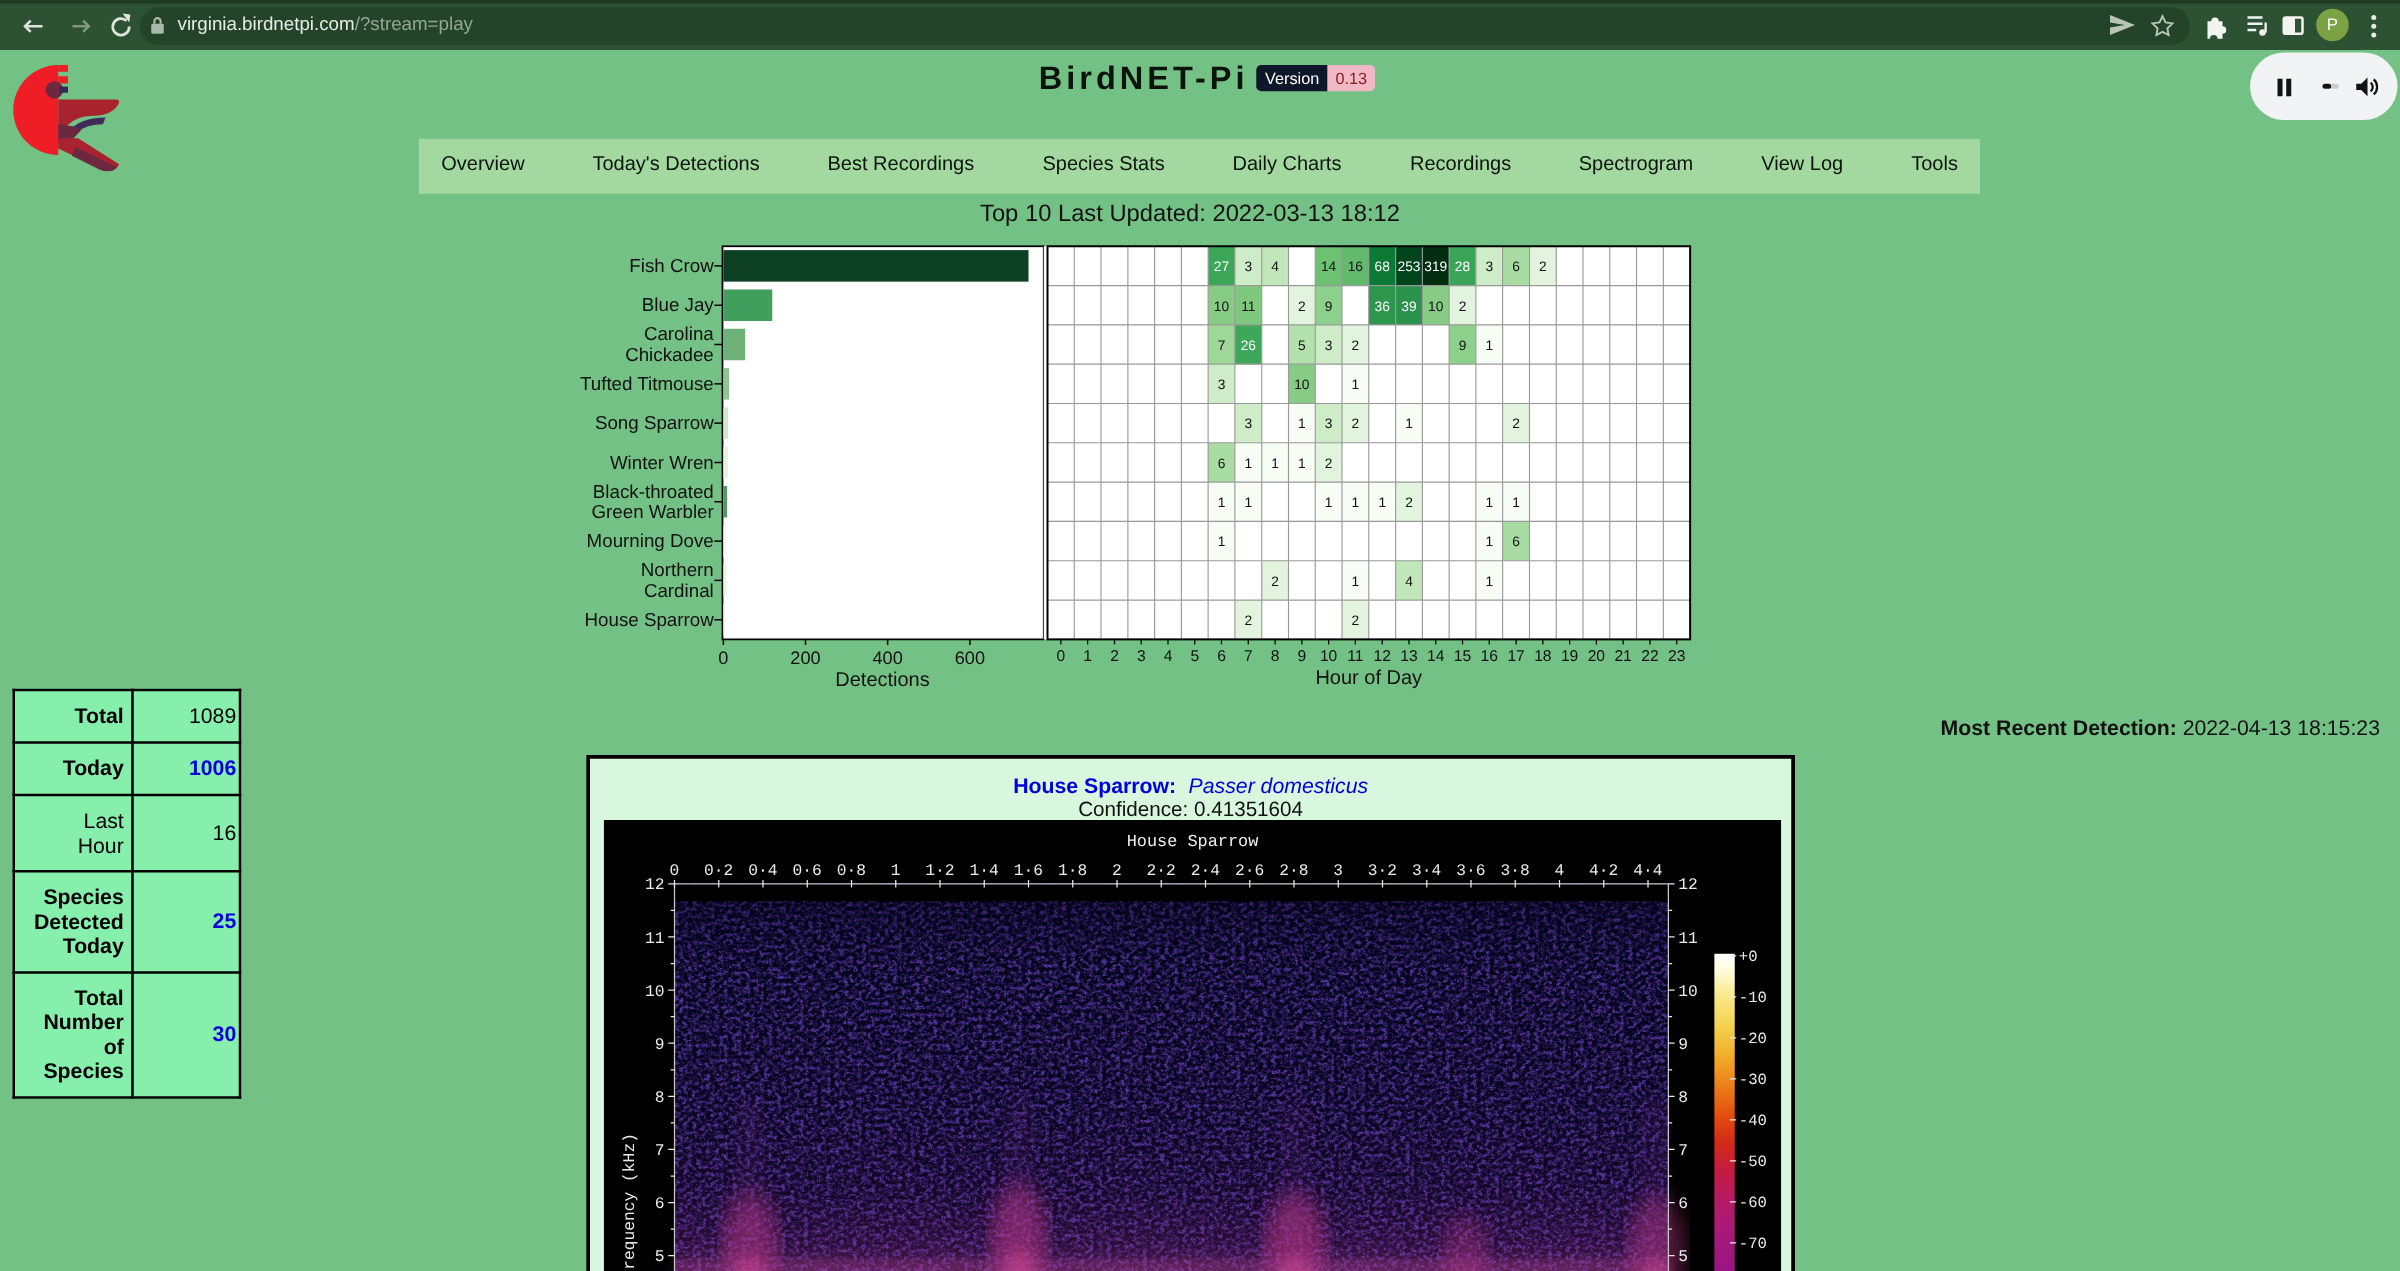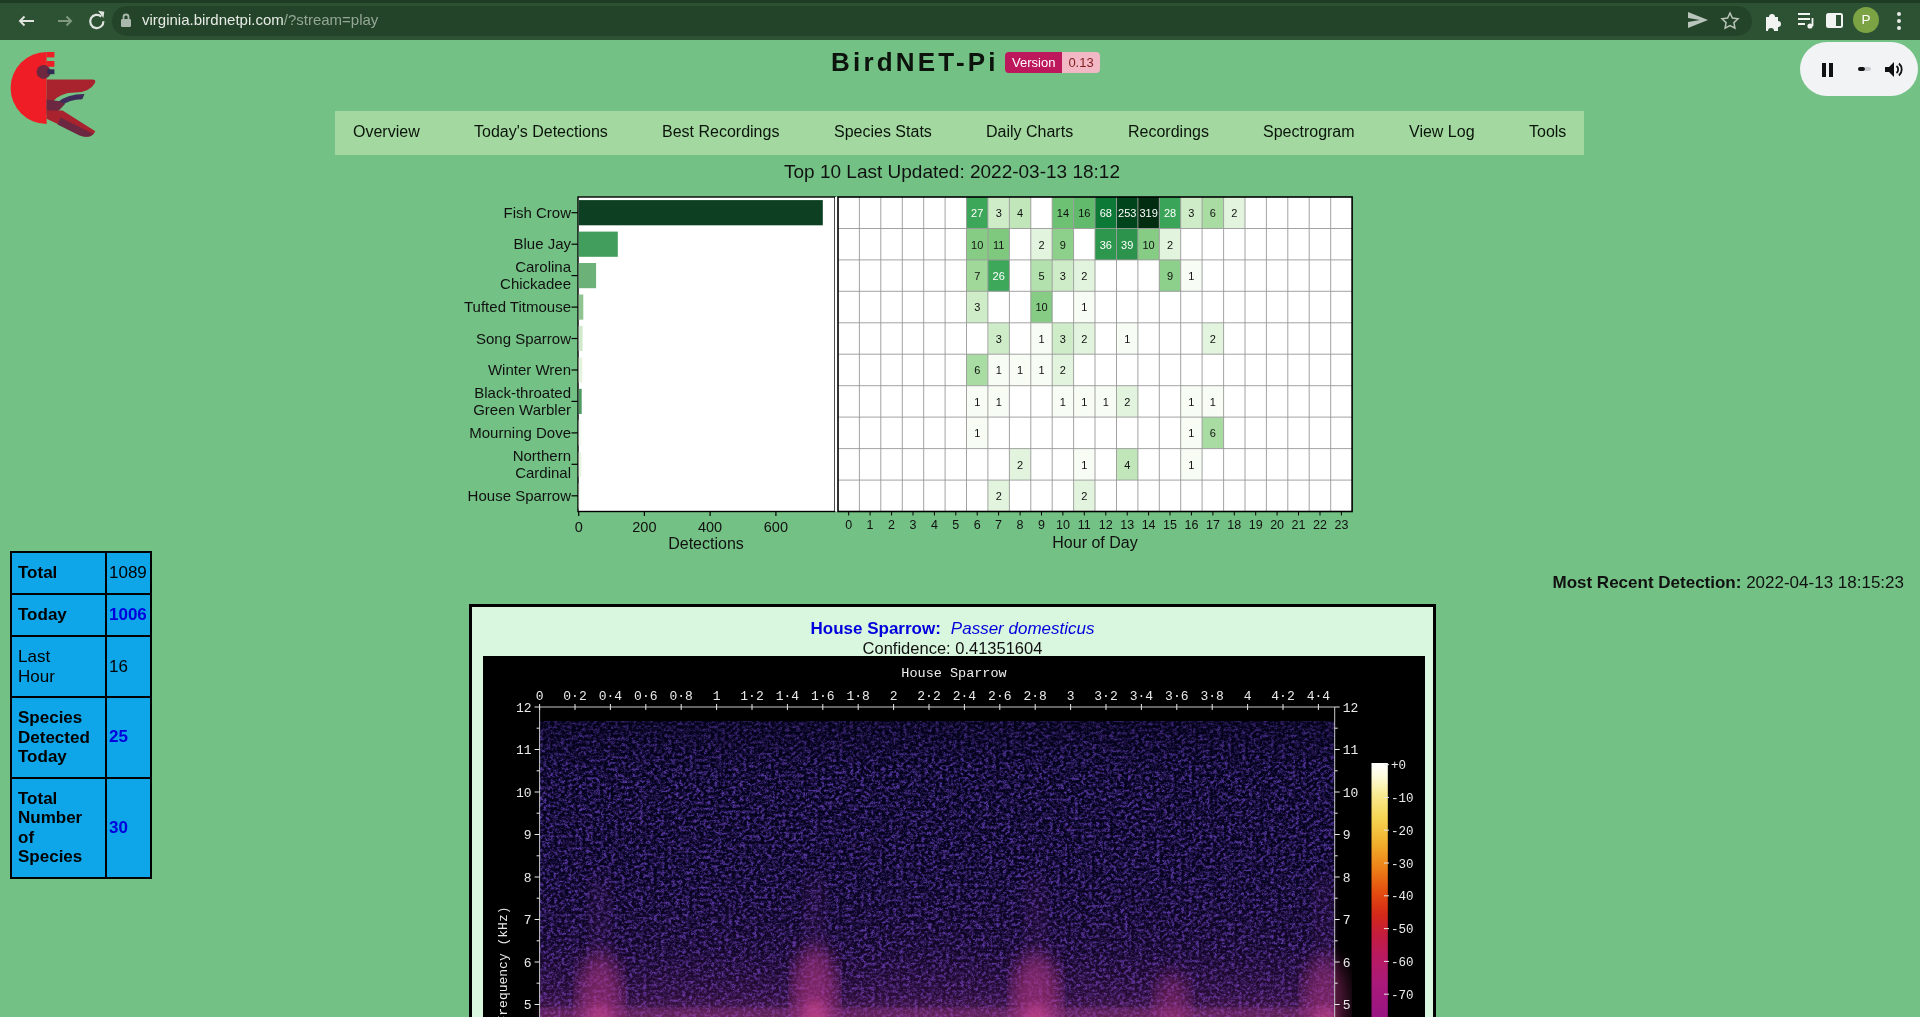--- a/index.html
+++ b/index.html
@@ -44,21 +44,21 @@
 <rect x="37.4" y="21.3" width="7" height="4.9" fill="#332a54"></rect>
 <path d="M36.6 31.5 H82.5 Q86.5 31.5 84.8 35.2 Q79.5 44.5 65 44.5 Q50 44.5 42.5 54 L36.6 63 Z" fill="#a8232e"></path>
 <path d="M47.5 54.5 Q56.5 46 74.5 46 L72.3 51.3 Q59 51.3 51.5 58 L46.5 62.5 Z" fill="#3f2c5a"></path>
 <path d="M36.6 51.5 L48.5 53 L55 56 L45 66.5 L36.6 66.5 Z" fill="#6b2840"></path>
 <path d="M36.6 62.5 L52.5 62.5 L85.3 83.3 Q83 87.5 79 88.8 L70 86.5 L36.6 70.8 Z" fill="#a8232e"></path>
 <path d="M50.5 69.5 L83.5 86 Q78 91.2 69.5 87.6 L47.5 76.5 Z" fill="#6b2840"></path>
 </svg>
 
 <div class="abs" style="left:831px;top:47px;font-size:26px;font-weight:bold;letter-spacing:3.2px;color:#0c120c">BirdNET-Pi</div>
 <div class="abs" style="left:1005px;top:52px;height:21px;font-size:13px;line-height:21px">
-<span style="background:#be185d;color:#fff;padding:3px 7px;border-radius:4px 0 0 4px">Version</span><span style="background:#f2b8c6;color:#7f1d1d;padding:3px 6px;border-radius:0 4px 4px 0">0.13</span>
+<span style="background:#0f172a;color:#fff;padding:3px 7px;border-radius:4px 0 0 4px">Version</span><span style="background:#f2b8c6;color:#7f1d1d;padding:3px 6px;border-radius:0 4px 4px 0">0.13</span>
 </div>
 
 <div class="abs" style="left:1800px;top:42px;width:118px;height:54px;background:#f1f3f4;border-radius:27px"></div>
 <div class="abs" style="left:1822px;top:63px;width:4px;height:14px;background:#111"></div>
 <div class="abs" style="left:1829px;top:63px;width:4px;height:14px;background:#111"></div>
 <div class="abs" style="left:1858px;top:67px;width:7px;height:4px;background:#111;border-radius:2px"></div>
 <div class="abs" style="left:1865px;top:67px;width:6px;height:4px;background:#c9cdd1;border-radius:0 2px 2px 0"></div>
 <svg class="abs" style="left:1884px;top:61px" width="19" height="17">
 <path d="M1 6 h4 l5 -5 v15 l-5 -5 h-4 Z" fill="#111"></path>
 <path d="M12.5 5 a4.5 4.5 0 0 1 0 7 M15 2.5 a8 8 0 0 1 0 12" stroke="#111" stroke-width="1.8" fill="none"></path>
@@ -318,25 +318,25 @@
     <text x="837.1" y="368.5" font-size="12.5" fill="#111" text-anchor="middle">20</text>
     <line x1="858.5" y1="351.5" x2="858.5" y2="355.5" stroke="#000" stroke-width="1"></line>
     <text x="858.5" y="368.5" font-size="12.5" fill="#111" text-anchor="middle">21</text>
     <line x1="880.0" y1="351.5" x2="880.0" y2="355.5" stroke="#000" stroke-width="1"></line>
     <text x="880.0" y="368.5" font-size="12.5" fill="#111" text-anchor="middle">22</text>
     <line x1="901.4" y1="351.5" x2="901.4" y2="355.5" stroke="#000" stroke-width="1"></line>
     <text x="901.4" y="368.5" font-size="12.5" fill="#111" text-anchor="middle">23</text>
     <text x="655" y="387.5" font-size="16" fill="#111" text-anchor="middle">Hour of Day</text>
   </svg>
 
-<table class="abs" style="left:10px;top:551px;border-collapse:collapse;background:#0ea5e9;font-size:17px;text-align:left" border="0">
+<table class="abs" style="left:10px;top:551px;border-collapse:collapse;background:#86efac;font-size:17px;text-align:right" border="0">
 <tbody>
       <tr>
         <td style="border:2px solid #000;width:95px;padding:10px 6px;font-weight:bold">Total</td>
-        <td style="border:2px solid #000;width:45px;padding:2px 2px">1089</td>
+        <td style="border:2px solid #000;width:86px;padding:2px 2px">1089</td>
       </tr>
 <tr>
         <td style="border:2px solid #000;padding:10px 6px;font-weight:bold">Today</td>
         <td style="border:2px solid #000;padding:10px 2px;color:#0000dd;font-weight:bold">1006</td>
       </tr>
 <tr>
         <td style="border:2px solid #000;padding:10px 6px;font-weight:normal;line-height:1.15">Last<br>Hour</td>
         <td style="border:2px solid #000;padding:10px 2px">16</td>
       </tr>
 <tr>

